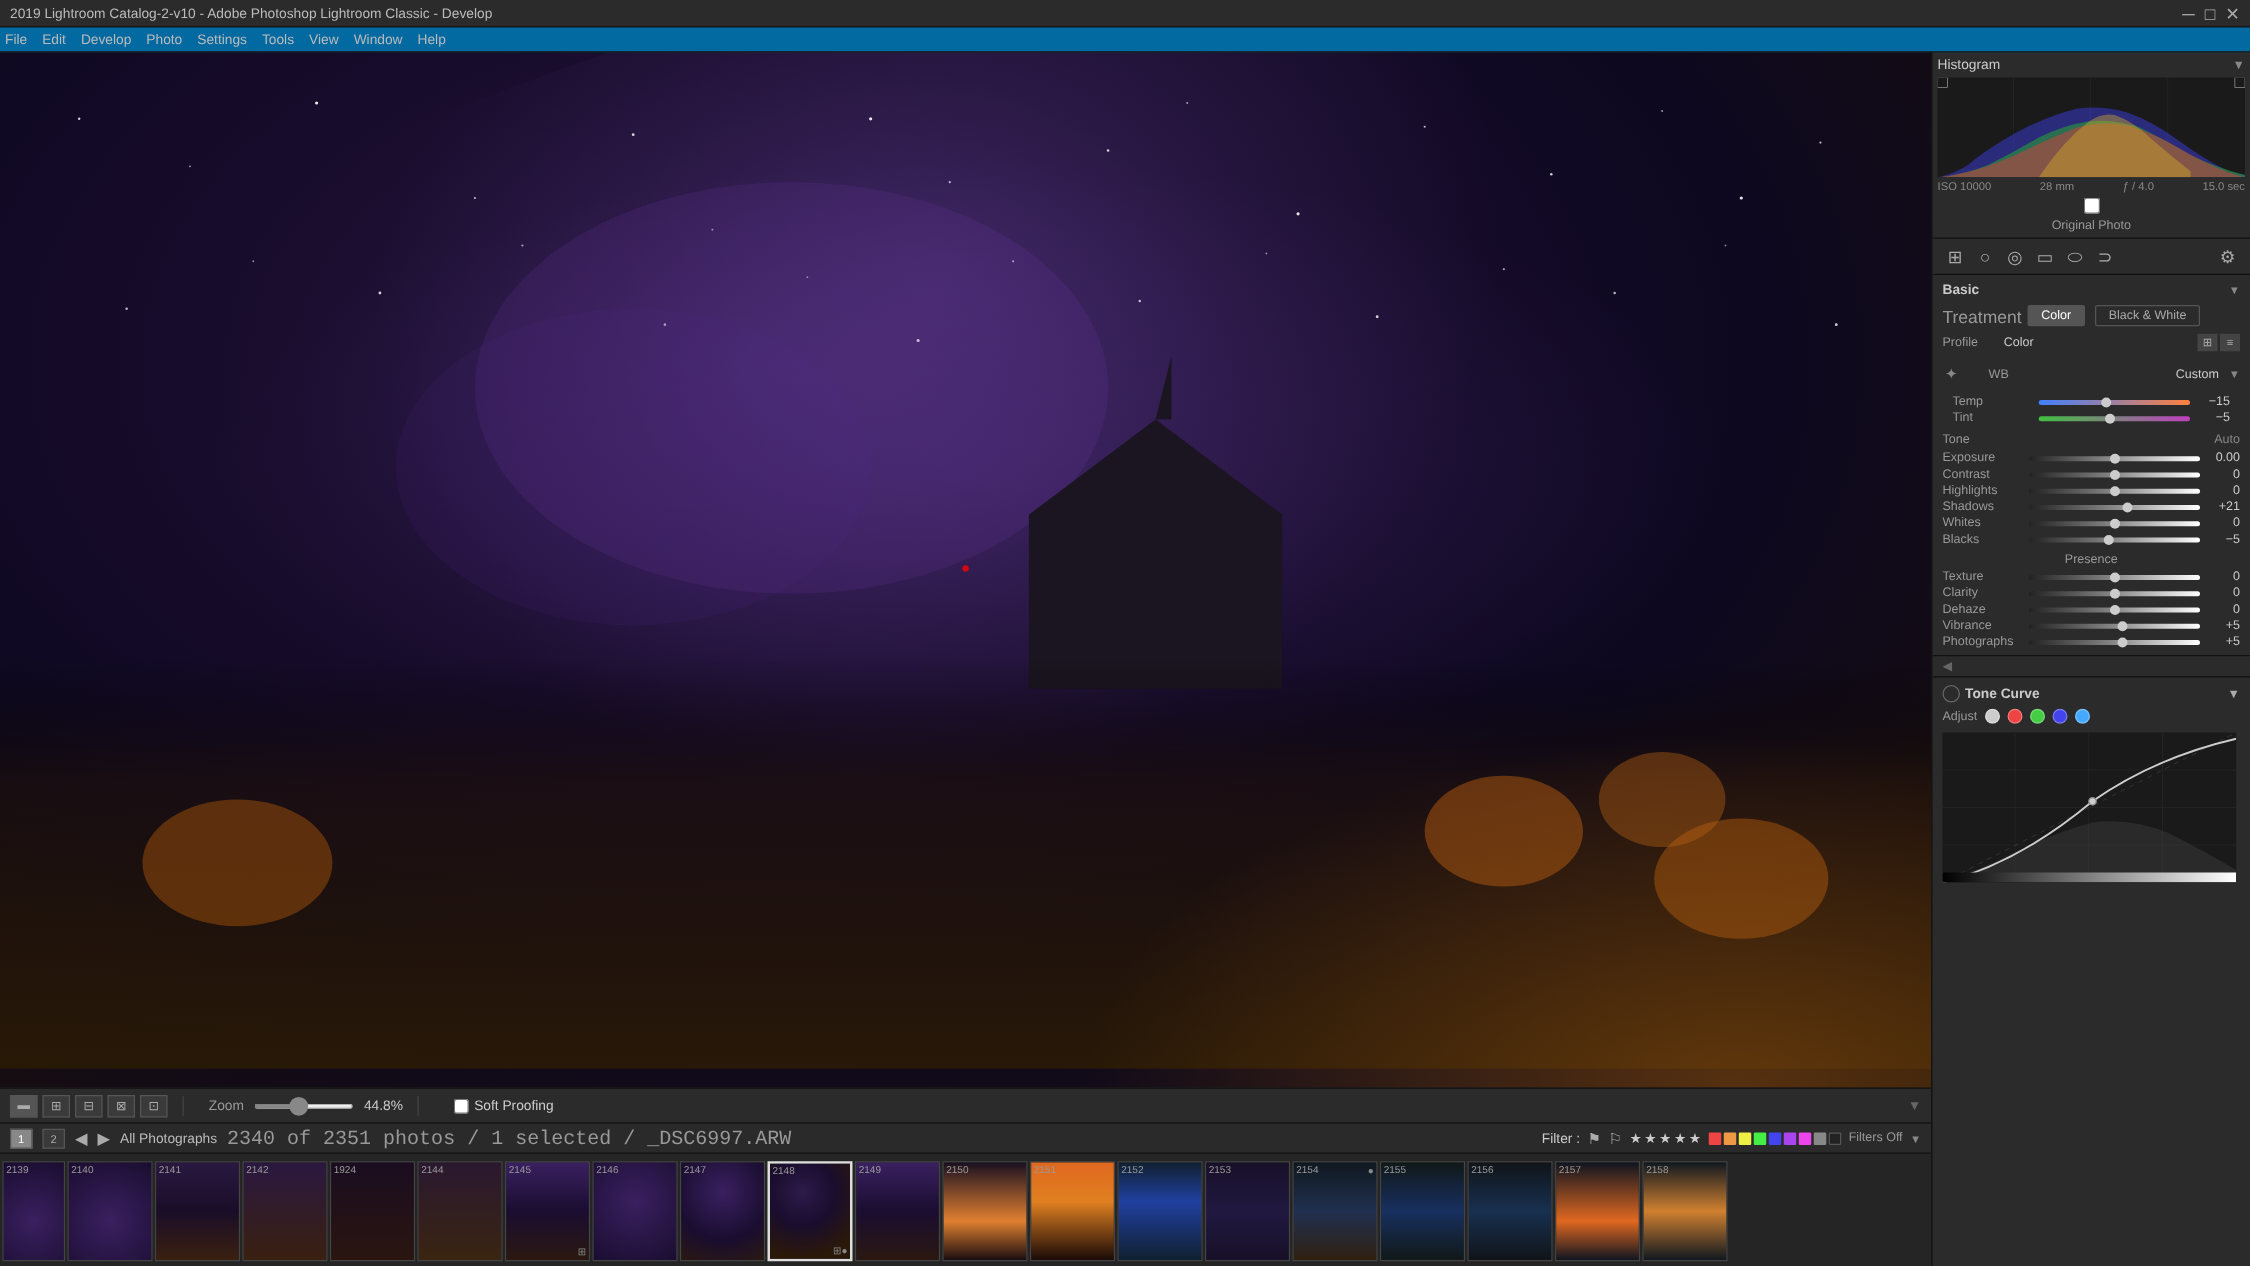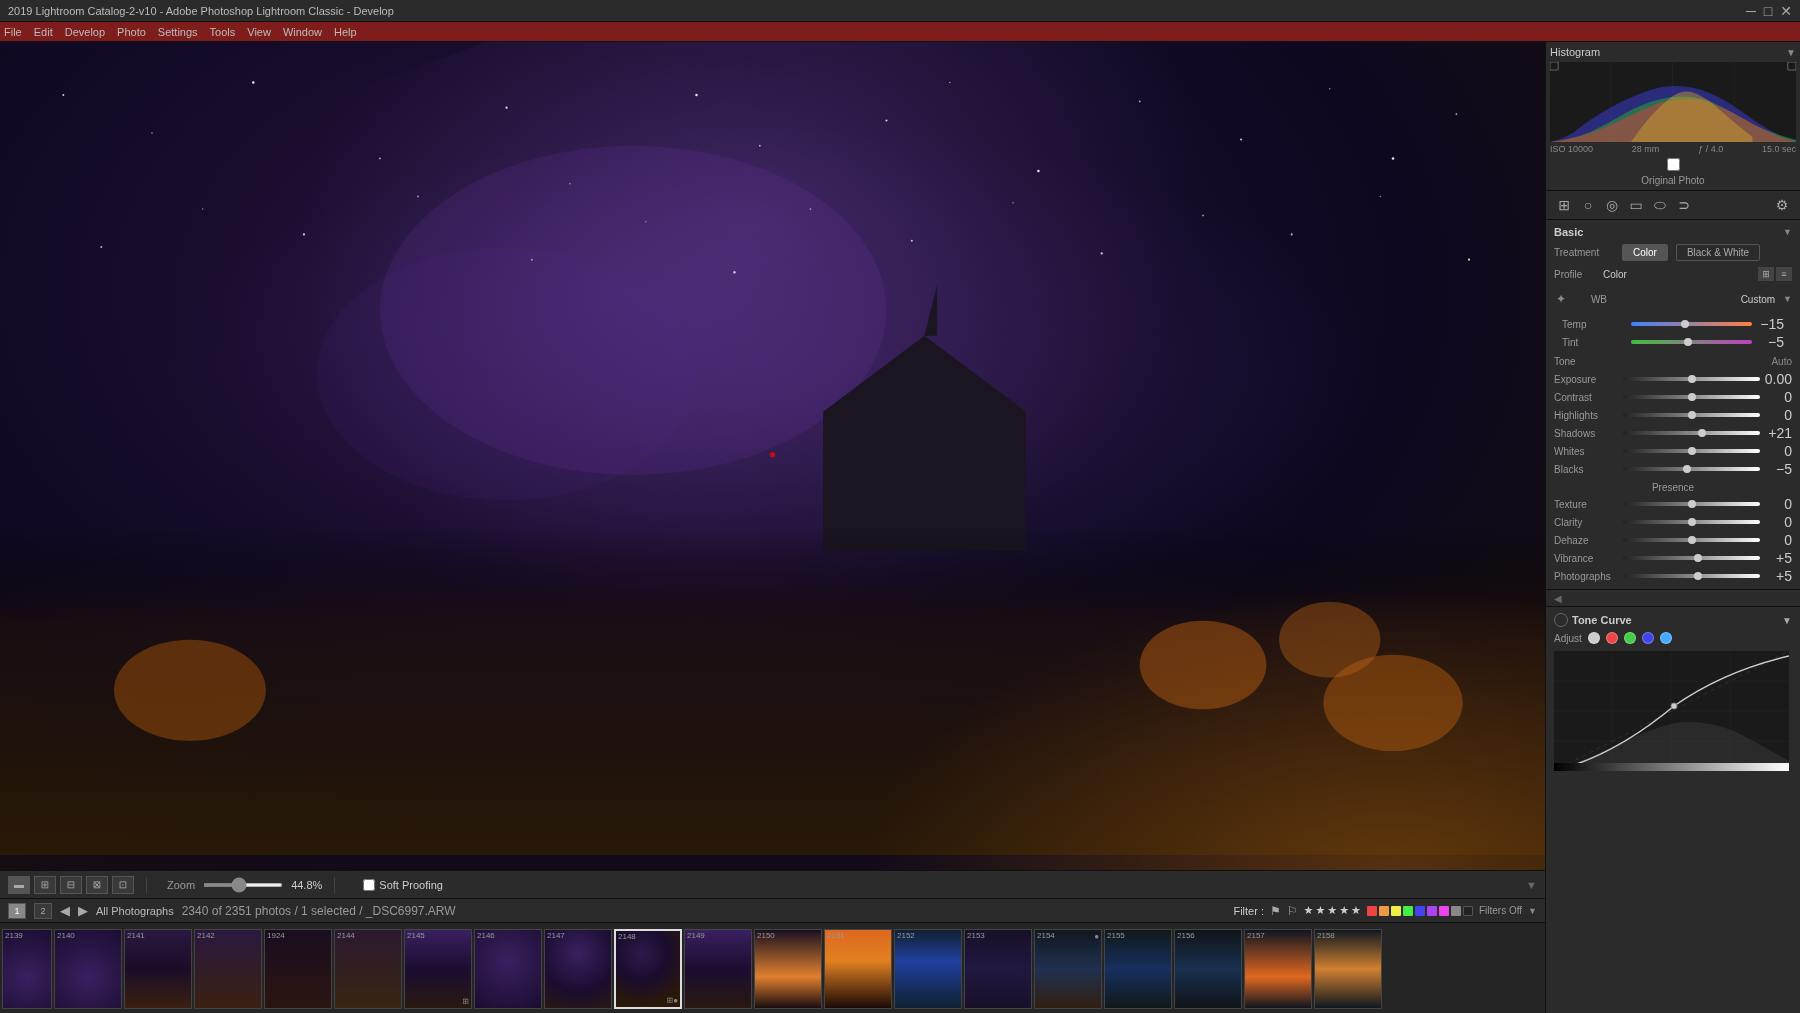--- a/index.html
+++ b/index.html
@@ -10,21 +10,21 @@
       width: 100%; height: 22px; background: #2b2b2b;
       display: flex; align-items: center; justify-content: space-between;
       padding: 0 8px; border-bottom: 1px solid #111;
     }
     #titlebar-title { font-size: 11px; color: #bbb; }
     #titlebar-controls { display: flex; gap: 8px; }
     #titlebar-controls span { font-size: 14px; color: #aaa; cursor: pointer; }
 
     
     #menubar {
-      width: 100%; height: 20px; background: #7f1d1d;
+      width: 100%; height: 20px; background: #0369a1;
       display: flex; align-items: center; padding: 0 4px;
       border-bottom: 1px solid #111; gap: 12px;
     }
     #menubar span { font-size: 11px; color: #bbb; cursor: pointer; }
 
     
     #main-layout {
       display: flex; width: 100%; height: calc(1013px - 22px - 20px);
     }
 
@@ -116,21 +116,21 @@
     .page-btn {
       width: 18px; height: 16px; background: #3a3a3a; border: 1px solid #555;
       display: flex; align-items: center; justify-content: center;
       font-size: 9px; color: #aaa; cursor: pointer;
     }
     .page-btn.active { background: #888; color: #fff; }
     .filmstrip-nav-btn {
       background: none; border: none; color: #aaa; cursor: pointer; font-size: 13px;
     }
     #filmstrip-source { font-size: 11px; color: #bbb; }
-    #filmstrip-count { font-size: 12px; color: #999; }
+    #filmstrip-count { font-size: 16px; color: #999; font-family: Liberation Mono, monospace; }
     #filmstrip-filter { display: flex; align-items: center; margin-left: auto; gap: 6px; }
     #filmstrip-images {
       display: flex; align-items: center; height: 91px; padding: 3px 2px;
       overflow-x: hidden; gap: 2px;
     }
     .thumb-item {
       flex-shrink: 0; width: 68px; height: 80px;
       background: #333; border: 1px solid #444; position: relative; cursor: pointer;
       display: flex; align-items: center; justify-content: center;
     }
@@ -184,21 +184,21 @@
       display: flex; align-items: center; justify-content: space-between;
       padding: 2px 8px; cursor: pointer;
     }
     .panel-section-title { font-size: 11px; color: #ccc; font-weight: bold; }
     .panel-section-action { font-size: 10px; color: #888; }
 
     
     #treatment-row {
       display: flex; align-items: center; padding: 4px 8px; gap: 8px;
     }
-    #treatment-label { font-size: 10px; color: #999; width: 60px; }
+    #treatment-label { font-size: 14px; color: #999; width: 60px; }
     .treatment-btn {
       padding: 2px 10px; border: 1px solid #555; background: transparent;
       color: #aaa; font-size: 10px; cursor: pointer; border-radius: 2px;
     }
     .treatment-btn.active { background: #555; color: #fff; }
 
     
     #profile-row {
       display: flex; align-items: center; padding: 2px 8px; gap: 4px;
     }
@@ -226,21 +226,21 @@
     .slider-thumb {
       position: absolute; top: 50%; transform: translateY(-50%);
       width: 8px; height: 8px; background: #ccc; border-radius: 50%;
       margin-left: -4px;
     }
     
     .slider-track.temp-track { background: linear-gradient(to right, #4080ff, #ff8040); }
     .slider-track.tint-track { background: linear-gradient(to right, #40c040, #c040c0); }
     .slider-track.exposure-track { background: linear-gradient(to right, #222, #fff); }
 
-    .slider-value { font-size: 14px; color: #ccc; width: 28px; text-align: right; flex-shrink: 0; }
+    .slider-value { font-size: 10px; color: #ccc; width: 28px; text-align: right; flex-shrink: 0; }
 
     
     .sub-header { text-align: center; padding: 3px 0; font-size: 10px; color: #999; }
     .auto-btn { font-size: 10px; color: #888; cursor: pointer; }
 
     
     #tone-curve-section { padding: 4px 0; }
     #tone-curve-header {
       display: flex; align-items: center; justify-content: space-between;
       padding: 2px 8px;

